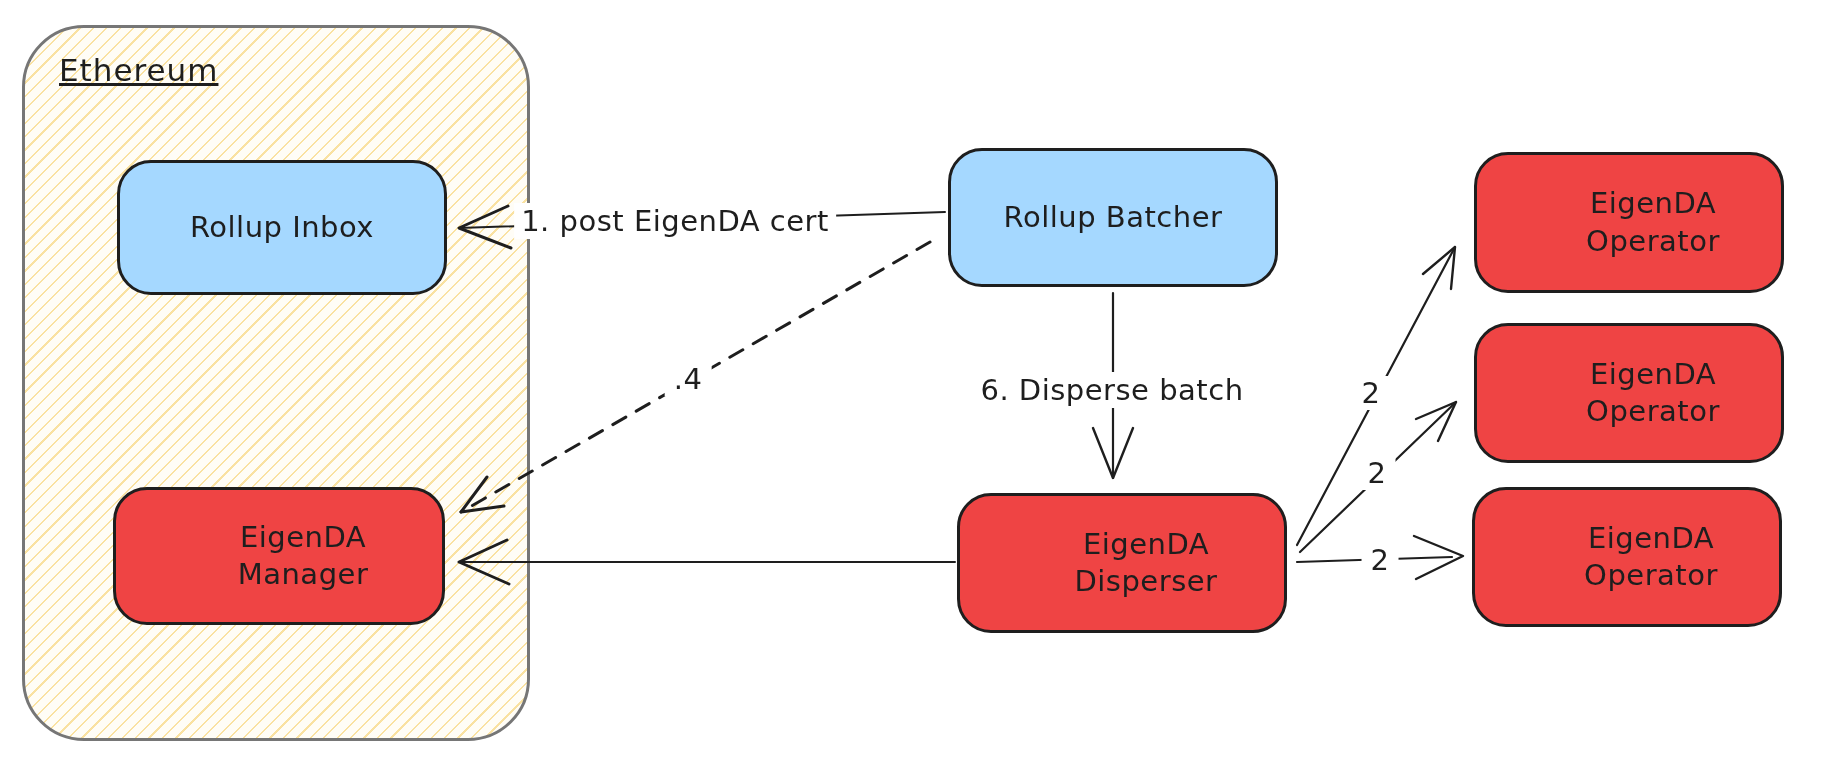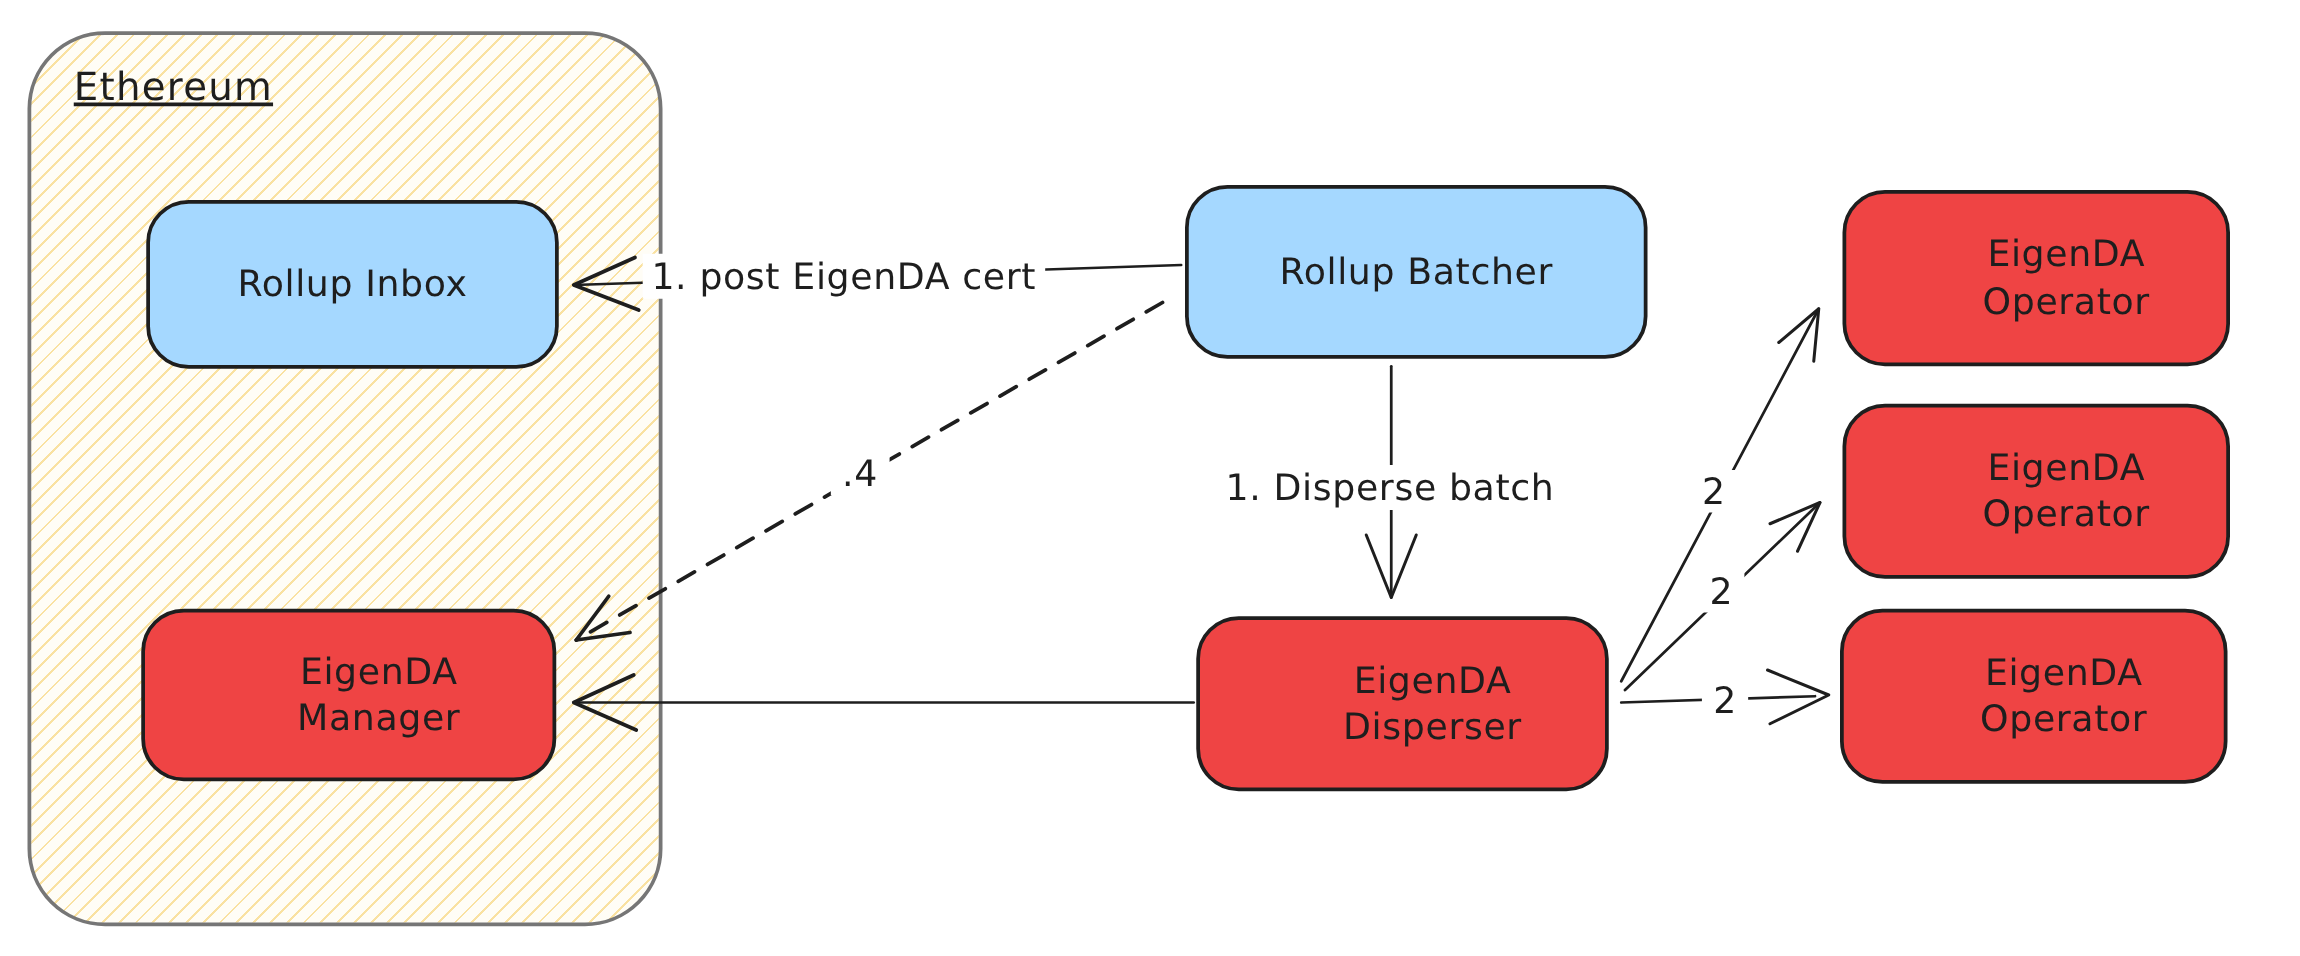--- a/index.html
+++ b/index.html
@@ -59,21 +59,21 @@
     font-size: 29px;
     line-height: 1.28;
     white-space: pre-line;
     letter-spacing: 0.5px;
   }
   .node.blue  { background: #a5d8ff; }
   .node.green { background: #ef4444; padding-left: 48px; }
 
   #rollup-inbox      { left: 117px;  top: 160px; width: 330px; height: 135px; }
   #eigenda-manager   { left: 113px;  top: 487px; width: 332px; height: 138px; }
-  #rollup-batcher    { left: 948px;  top: 148px; width: 370px; height: 139px; }
+  #rollup-batcher    { left: 948px;  top: 148px; width: 330px; height: 139px; }
   #eigenda-disperser { left: 957px;  top: 493px; width: 330px; height: 140px; }
   #operator-1        { left: 1474px; top: 152px; width: 310px; height: 141px; }
   #operator-2        { left: 1474px; top: 323px; width: 310px; height: 140px; }
   #operator-3        { left: 1472px; top: 487px; width: 310px; height: 140px; }
 
   
   svg.edges {
     position: absolute;
     left: 0;
     top: 0;
@@ -155,21 +155,21 @@
 
       <path d="M1297 562 L1452 557" stroke-width="2.2"></path>
       <path d="M1414 536 L1463 556 L1416 579" stroke-width="2.4"></path>
     </g>
   </svg>
 
   <div class="edge-label" style="left:675px; top:221px;">1. post EigenDA cert</div>
 
   <div class="edge-label num" style="left:688px; top:379px;">.4</div>
 
-  <div class="edge-label" style="left:1112px; top:390px;">1. Disperse batch</div>
+  <div class="edge-label" style="left:1112px; top:390px;">6. Disperse batch</div>
 
 
   <div class="edge-label num" style="left:1371px; top:393px;">2</div>
 
   <div class="edge-label num" style="left:1377px; top:473px;">2</div>
 
   <div class="edge-label num" style="left:1380px; top:560px;">2</div>
 
 </div>
 

